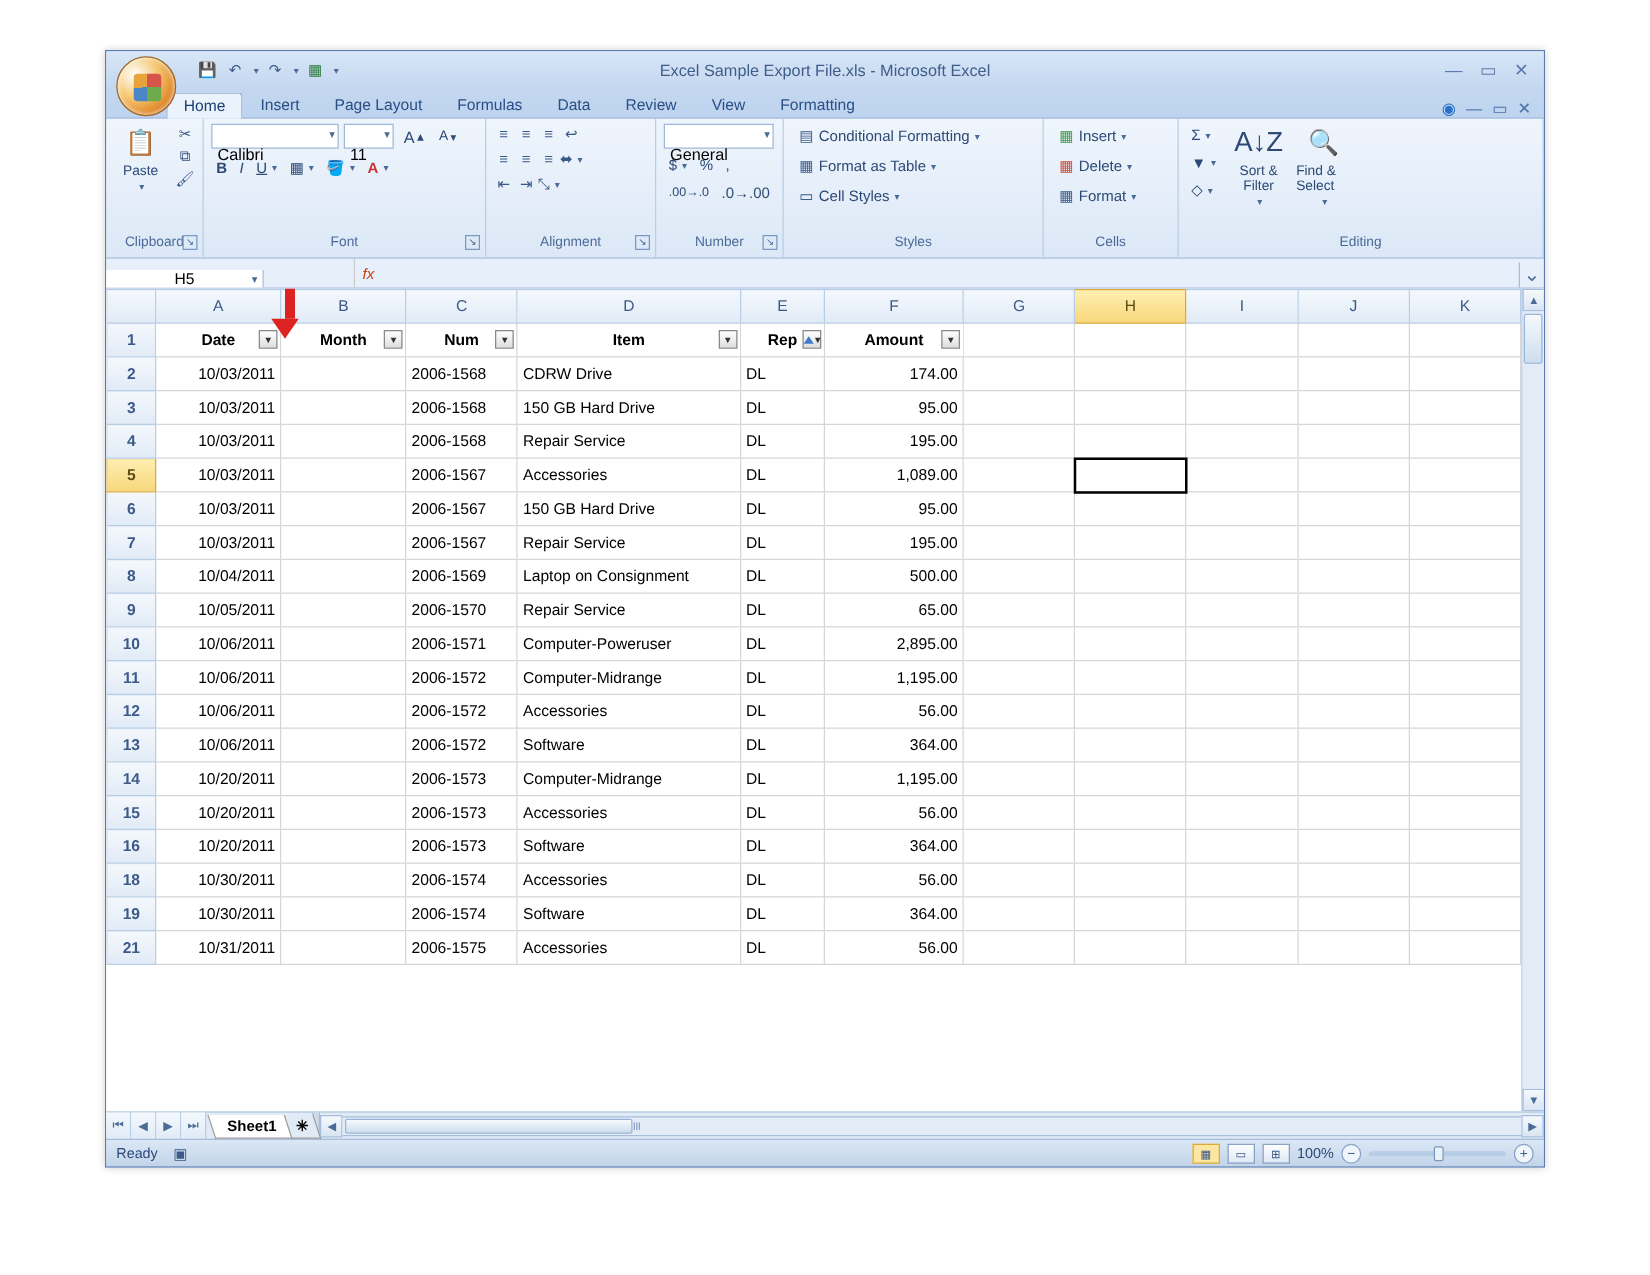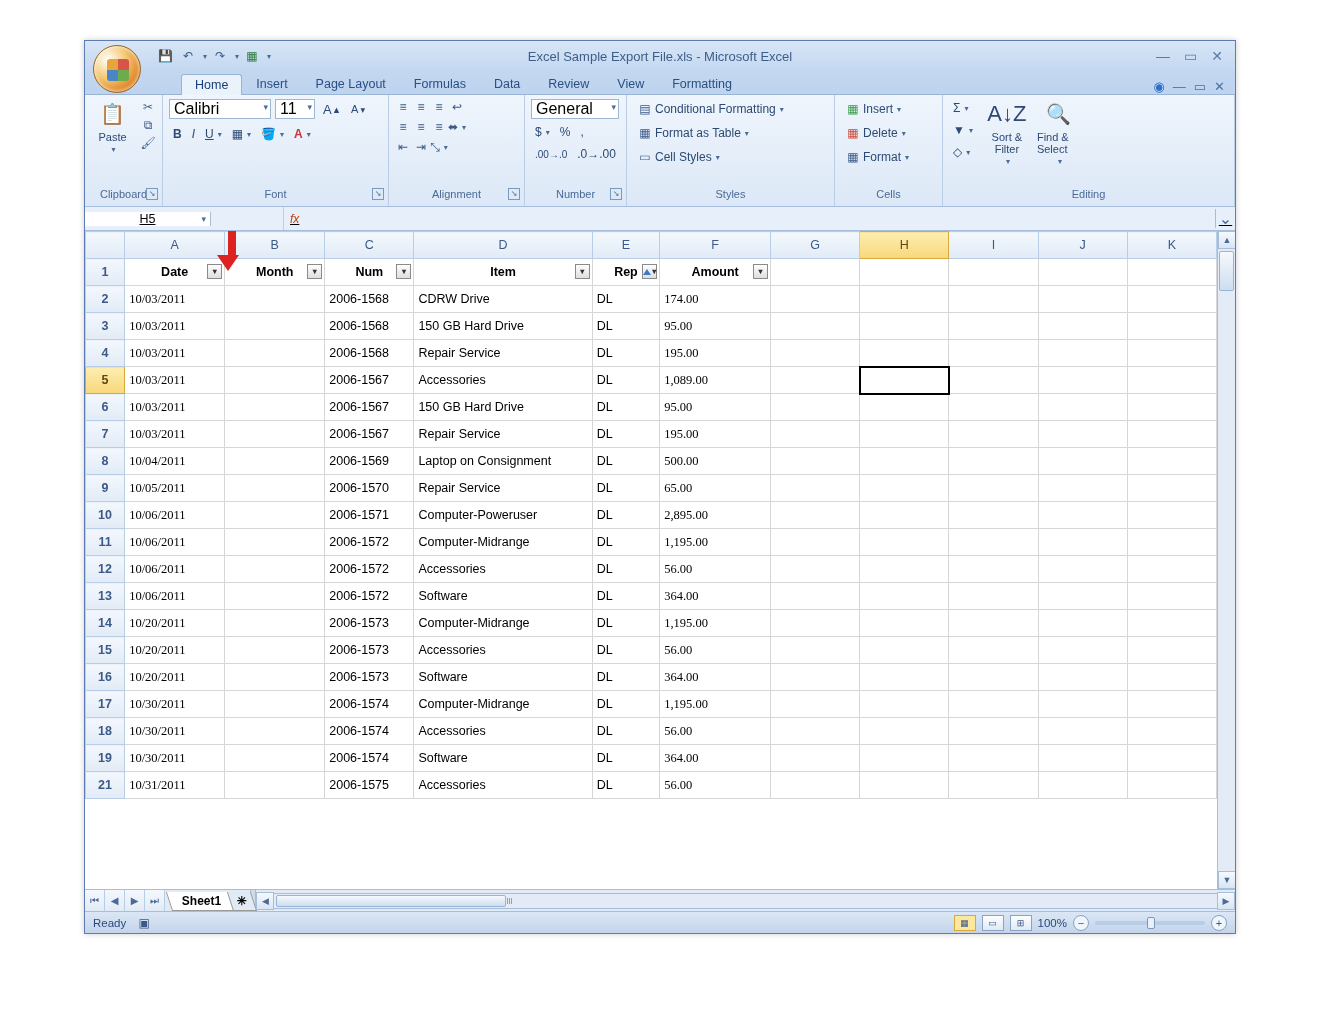--- a/index.html
+++ b/index.html
@@ -10,63 +10,63 @@
   .titlebar { height: 30px; background: linear-gradient(#d8e6f7,#c3d7f0); display:flex; align-items:center; position:relative; }
   .office-btn { width:48px; height:48px; border-radius:50%; background: radial-gradient(circle at 30% 30%, #fff, #f5c873 40%, #e28b2d 70%, #a85a12); position:absolute; left:8px; top:4px; border:1px solid #9a6a2c; z-index:5; box-shadow: inset 0 0 4px #fff; }
   .office-btn::before { content:""; position:absolute; width:22px; height:22px; left:13px; top:13px; background: conic-gradient(#d7544a 0 90deg,#6eab4c 90deg 180deg,#4a85c5 180deg 270deg,#e8a43a 270deg 360deg); border-radius:3px; }
   .qat { margin-left: 66px; display:flex; gap:4px; align-items:center; height:100%; padding:0 6px; }
   .qat .qbtn { width:18px; height:18px; display:flex; align-items:center; justify-content:center; color:#3b5a88; font-size:12px; cursor:pointer; }
   .title-text { position:absolute; left:0; right:0; text-align:center; font-size:13px; color:#3f5d89; pointer-events:none; }
   .wincontrols { margin-left:auto; display:flex; gap:14px; padding-right:12px; color:#5a7bab; font-size:14px; }
   .wincontrols span { cursor:pointer; }
 
   
-  .tabs { height:24px; display:flex; align-items:flex-end; padding-left:96px; background: linear-gradient(#c3d7f0,#bed3ee); border-bottom:1px solid #9ab4d6; }
+  .tabs { height:24px; display:flex; align-items:flex-end; padding-left:48px; background: linear-gradient(#c3d7f0,#bed3ee); border-bottom:1px solid #9ab4d6; }
   .tab { padding: 3px 13px; font-size:12.5px; color:#2a4f85; cursor:pointer; border:1px solid transparent; border-bottom:none; border-radius:3px 3px 0 0; }
   .tab.active { background: #eaf2fb; border-color:#9ab4d6; color:#1a3e73; position:relative; top:1px; }
   .tabs .right { margin-left:auto; display:flex; gap:8px; padding-right:10px; align-items:center; color:#4a72a8; font-size:13px; }
 
   
   .ribbon { height: 112px; background: linear-gradient(#eff5fc,#dce8f7); border-bottom:1px solid #a6bedb; display:flex; }
   .group { border-right:1px solid #b9cde6; display:flex; flex-direction:column; padding: 4px 6px 2px 6px; }
   .group-body { flex:1; display:flex; gap:6px; align-items:flex-start; }
   .group-label { height:16px; font-size:11px; color:#4a6a98; text-align:center; position:relative; }
   .group-label .dlg { position:absolute; right:-2px; top:0; width:12px; height:12px; border:1px solid #7a98c0; font-size:8px; line-height:10px; color:#4a6a98; cursor:pointer; }
   .rbtn { border:1px solid transparent; padding:1px 3px; cursor:pointer; display:inline-flex; align-items:center; gap:2px; font-size:12px; color:#2c4a75; }
   .dd { font-size:8px; color:#4b6b97; margin-left:2px; }
-  .rsel { height:20px; border:1px solid #9db7d6; background:#fff; font-size:16px; padding:0 14px 0 4px; position:relative; cursor:pointer; }
+  .rsel { height:20px; border:1px solid #9db7d6; background:#fff; font-size:13px; padding:16px 14px 0 4px; position:relative; cursor:pointer; }
   .rsel::after { content:"▾"; position:absolute; right:2px; top:2px; font-size:9px; color:#4b6b97; }
   .big { display:flex; flex-direction:column; align-items:center; width:44px; font-size:11px; gap:2px; cursor:pointer; color:#2c4a75;}
   .big .icn { width:30px; height:30px; display:flex; align-items:center; justify-content:center; font-size:20px; }
   .row3 { display:flex; flex-direction:column; gap:2px; }
   .icn-sm { width:16px; height:16px; display:inline-flex; align-items:center; justify-content:center; font-size:12px; color:#3b5a88; }
 
   
-  .fbar { height:24px; border-bottom:1px solid #a6bedb; background:#e7effa; display:flex; align-items:center;text-decoration:underline; }
+  .fbar { height:24px; border-bottom:1px solid #a6bedb; background:#e7effa; display:flex; align-items:flex-end; }
   .namebox { width:126px; border-right:1px solid #a6bedb; display:flex; align-items:center; justify-content:center; background:#fff; font-size:12.5px; position:relative; }
   .namebox .dd2 { position:absolute; right:4px; font-size:9px; color:#4b6b97; cursor:pointer;}
   .fxbtns { width:72px; display:flex; align-items:center; justify-content:center; gap:2px; background:#e7effa;}
   .fx { font-style:italic; font-size:12px; padding:0 6px; color:#c2410c; border-left:1px solid #ccc; height:100%; display:flex; align-items:center;}
   .fval { flex:1; padding:0 6px; font-size:12.5px; }
   .fbar .expand { width:20px; display:flex; align-items:center; justify-content:center; border-left:1px solid #a6bedb; cursor:pointer; color:#4b6b97; }
 
   
   .gridwrap { flex:1; display:flex; background:#fff; overflow:hidden; position:relative;}
   .grid { flex:1; overflow:hidden; position:relative; background:#fff;}
   table { border-collapse:collapse; table-layout:fixed; width:100%; }
   th, td { border:1px solid #d6d6d6; height:27px; font-size:12.5px; padding:0 4px; white-space:nowrap; overflow:hidden; }
   .colhead th { background: linear-gradient(#f4f8fd,#e1ebf6); color:#3b5a88; font-weight:normal; text-align:center; border-color:#b8cde6; }
   .colhead th.active { background: linear-gradient(#fdeeb1,#f8d77a); border-color:#d9a93e; color:#5d4a12;}
   .rowhead { background: linear-gradient(#f4f8fd,#e1ebf6); text-align:center; color:#3b5a88; border-color:#b8cde6; width:36px;}
   .rowhead.active { background: linear-gradient(#fdeeb1,#f8d77a); color:#5d4a12; border-color:#d9a93e;}
   .corner { background: linear-gradient(135deg,#e1ebf6 50%,#b8cde6 50%); }
   .hd { font-weight:bold; background:#fff; text-align:center; position:relative; }
   .fbtn { position:absolute; right:2px; top:5px; width:15px; height:15px; border:1px solid #8a8a8a; background:linear-gradient(#fefefe,#dedede); font-size:8px; display:flex; align-items:center; justify-content:center; cursor:pointer; color:#333;}
   .fbtn.sorted::before { content:""; width:0; height:0; border-left:4px solid transparent; border-right:4px solid transparent; border-bottom:6px solid #3b7acb; margin-right:1px; }
-  td.r { text-align:left;font-family:Liberation Serif, serif; }
+  td.r { text-align:right; }
   td.l { text-align:left; }
   .selcell { outline:2px solid #000; outline-offset:-1px; background:#fff;}
   .dashedR { border-right:1px dashed #888 !important; }
   .cutoff td { border-bottom:1px solid #d6d6d6; height:14px; overflow:hidden; font-size:12.5px;}
   .vscroll { width:18px; background:#e7effa; border-left:1px solid #a6bedb; display:flex; flex-direction:column; }
   .vscroll .btn, .hscroll .btn { height:18px; width:18px; background:linear-gradient(#f6f9fd,#d9e5f3); border:1px solid #a6bedb; display:flex; align-items:center; justify-content:center; font-size:9px; color:#4b6b97; cursor:pointer;}
   .vscroll .track { flex:1; background:#e2ebf6; position:relative;}
   .vscroll .thumb { position:absolute; left:1px; right:1px; top:2px; height:40px; background:linear-gradient(#f6f9fd,#cdddee); border:1px solid #9ab4d6; border-radius:2px;}
 
   
@@ -561,34 +561,20 @@
               <td class="l">Software</td>
               <td class="l">DL</td>
               <td class="r">364.00</td>
               <td class=""></td>
               <td class=""></td>
               <td class=" dashedR"></td>
               <td class=""></td>
               <td class=""></td>
             </tr>
             <tr>
-              <th class="rowhead">17</th>
-              <td class="r">10/30/2011</td>
-              <td></td>
-              <td class="l">2006-1574</td>
-              <td class="l">Computer-Midrange</td>
-              <td class="l">DL</td>
-              <td class="r">1,195.00</td>
-              <td class=""></td>
-              <td class=""></td>
-              <td class=" dashedR"></td>
-              <td class=""></td>
-              <td class=""></td>
-            </tr>
-            <tr>
               <th class="rowhead">18</th>
               <td class="r">10/30/2011</td>
               <td></td>
               <td class="l">2006-1574</td>
               <td class="l">Accessories</td>
               <td class="l">DL</td>
               <td class="r">56.00</td>
               <td class=""></td>
               <td class=""></td>
               <td class=" dashedR"></td>

